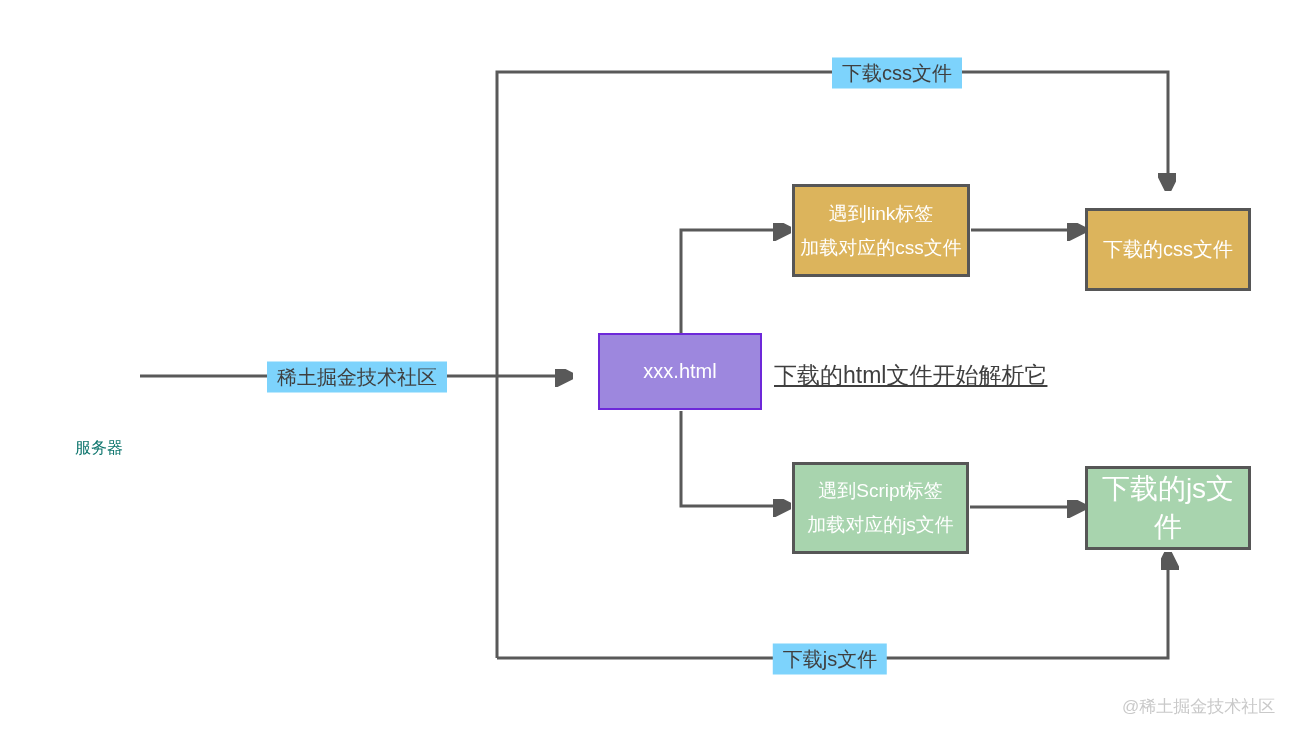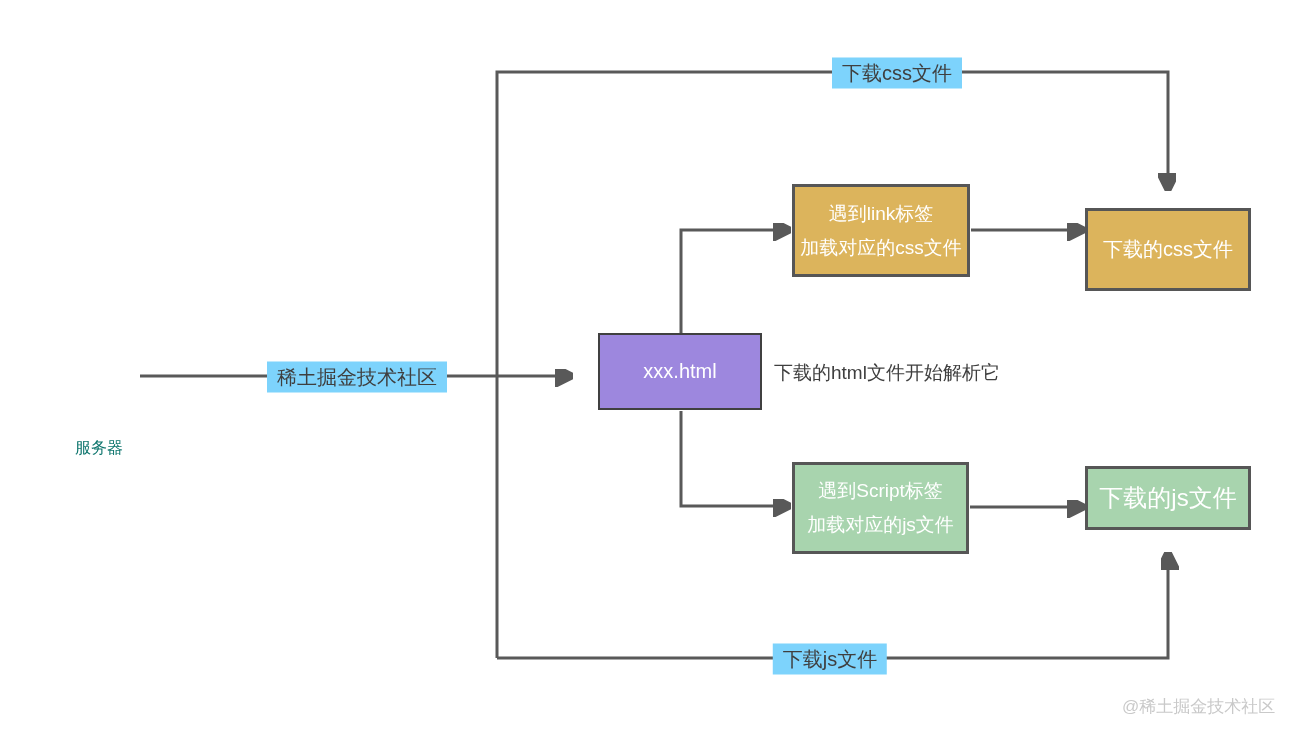--- a/index.html
+++ b/index.html
@@ -46,47 +46,47 @@
   
   .node {
     position: absolute;
     display: flex; flex-direction: column;
     align-items: center; justify-content: center;
     color: #ffffff; text-align: center;
   }
   .node-html {
     left: 598px; top: 333px; width: 164px; height: 77px;
     background: #9d87de;
-    border: 2px solid #404040;
+    border: 2px solid #6d28d9;
     font-size: 20px;
   }
   .node-orange { background: #dcb45c; border: 3px solid #565656; }
   .node-green  { background: #a8d4ae; border: 3px solid #565656; }
   .node-link   { left: 792px;  top: 184px; width: 178px; height: 93px; font-size: 19px; line-height: 34px; }
   .node-css    { left: 1085px; top: 188px; width: 166px; height: 83px; font-size: 20px; margin-top: 20px; }
   .node-script { left: 792px;  top: 462px; width: 177px; height: 92px; font-size: 19px; line-height: 34px; }
-  .node-js     { left: 1085px; top: 466px; width: 166px; height: 64px; font-size: 24px; }
+  .node-js     { left: 1085px; top: 466px; width: 166px; height: 84px; font-size: 28px; }
 
   
   .edge-label {
     position: absolute;
     background: #7dd3fc;
     color: #3f3f3f;
     font-size: 20px;
     padding: 2px 10px;
     white-space: nowrap;
     transform: translate(-50%, -50%);
   }
   .label-css { left: 897px; top: 73px; }
   .label-js  { left: 830px; top: 659px; }
   .label-url { left: 357px; top: 377px; }
 
   .parse-note {
     position: absolute; left: 774px; top: 360px;
-    color: #3f3f3f; font-size: 19px; white-space: nowrap;
+    color: #3f3f3f; font-size: 23px; white-space: nowrap; text-decoration: underline;
   }
 
   .watermark {
     position: absolute; left: 1122px; top: 695px;
     color: #c9c9c9; font-size: 17px; white-space: nowrap;
   }
 </style>
 </head>
 <body>
 

